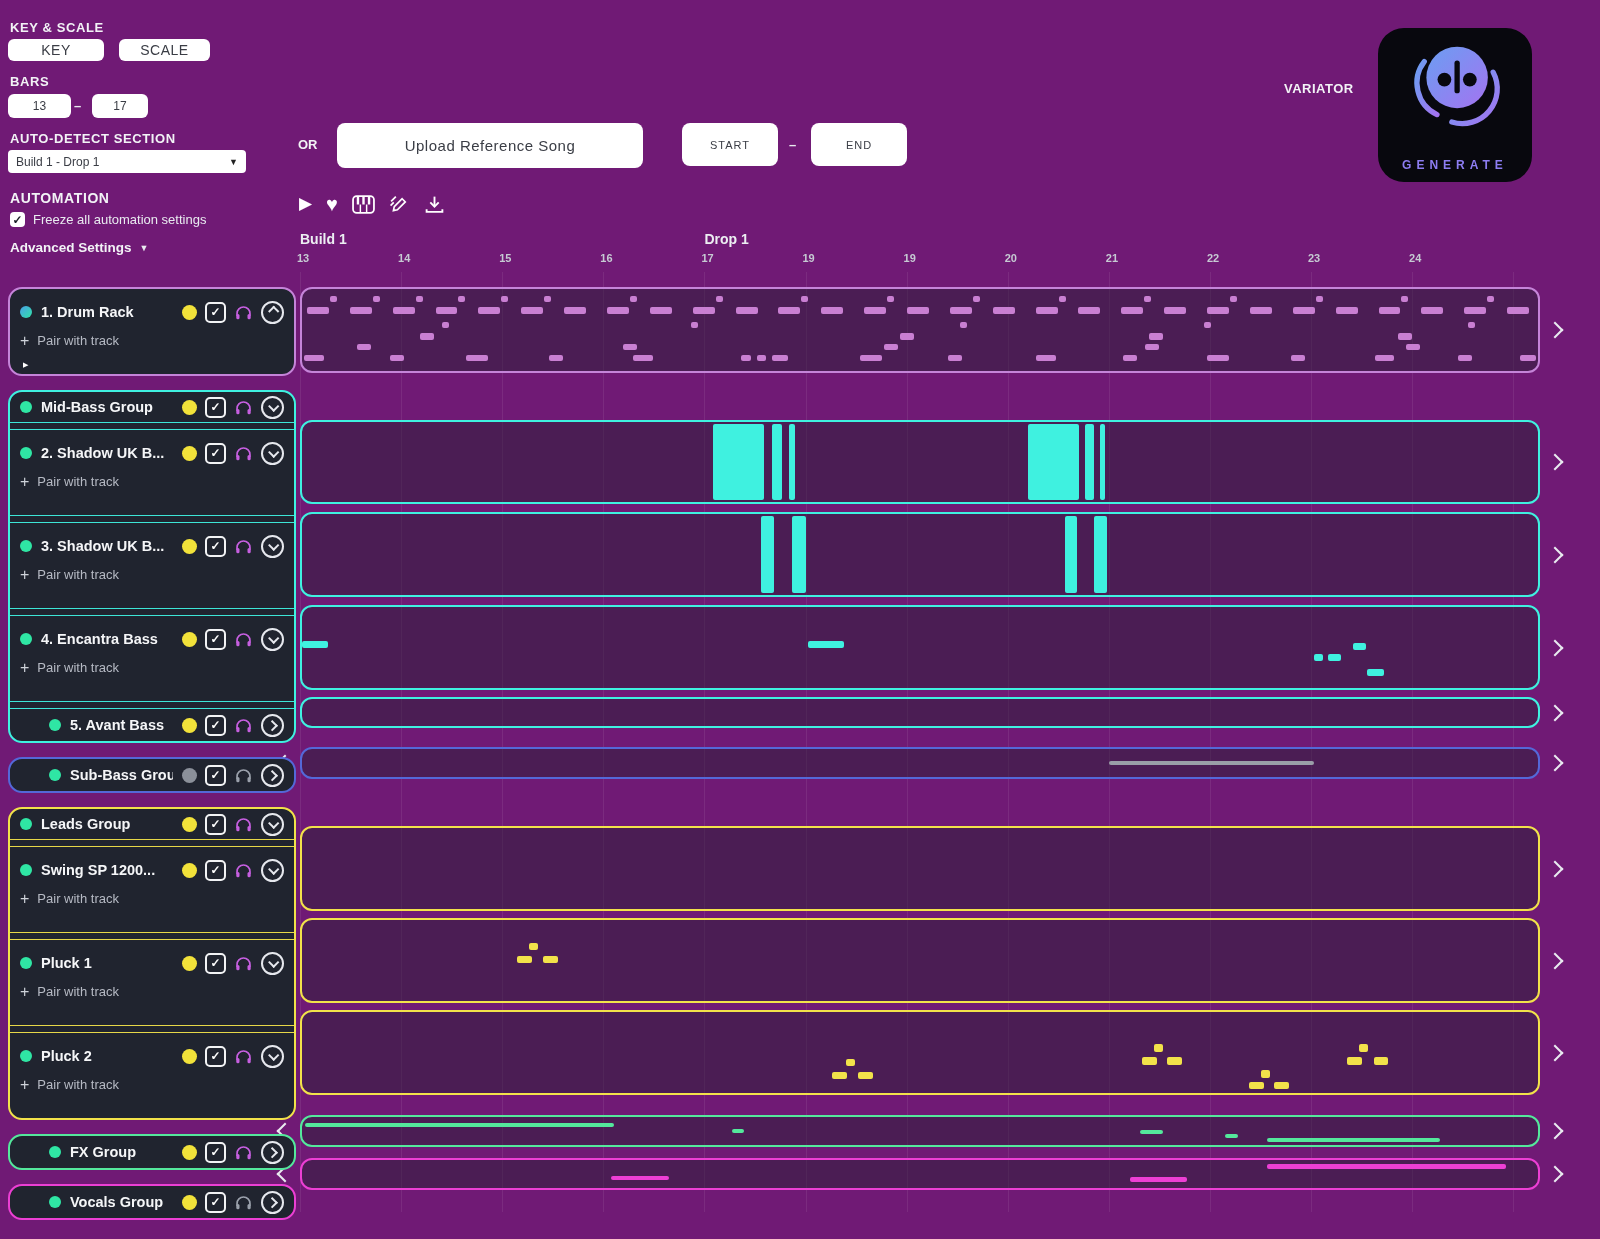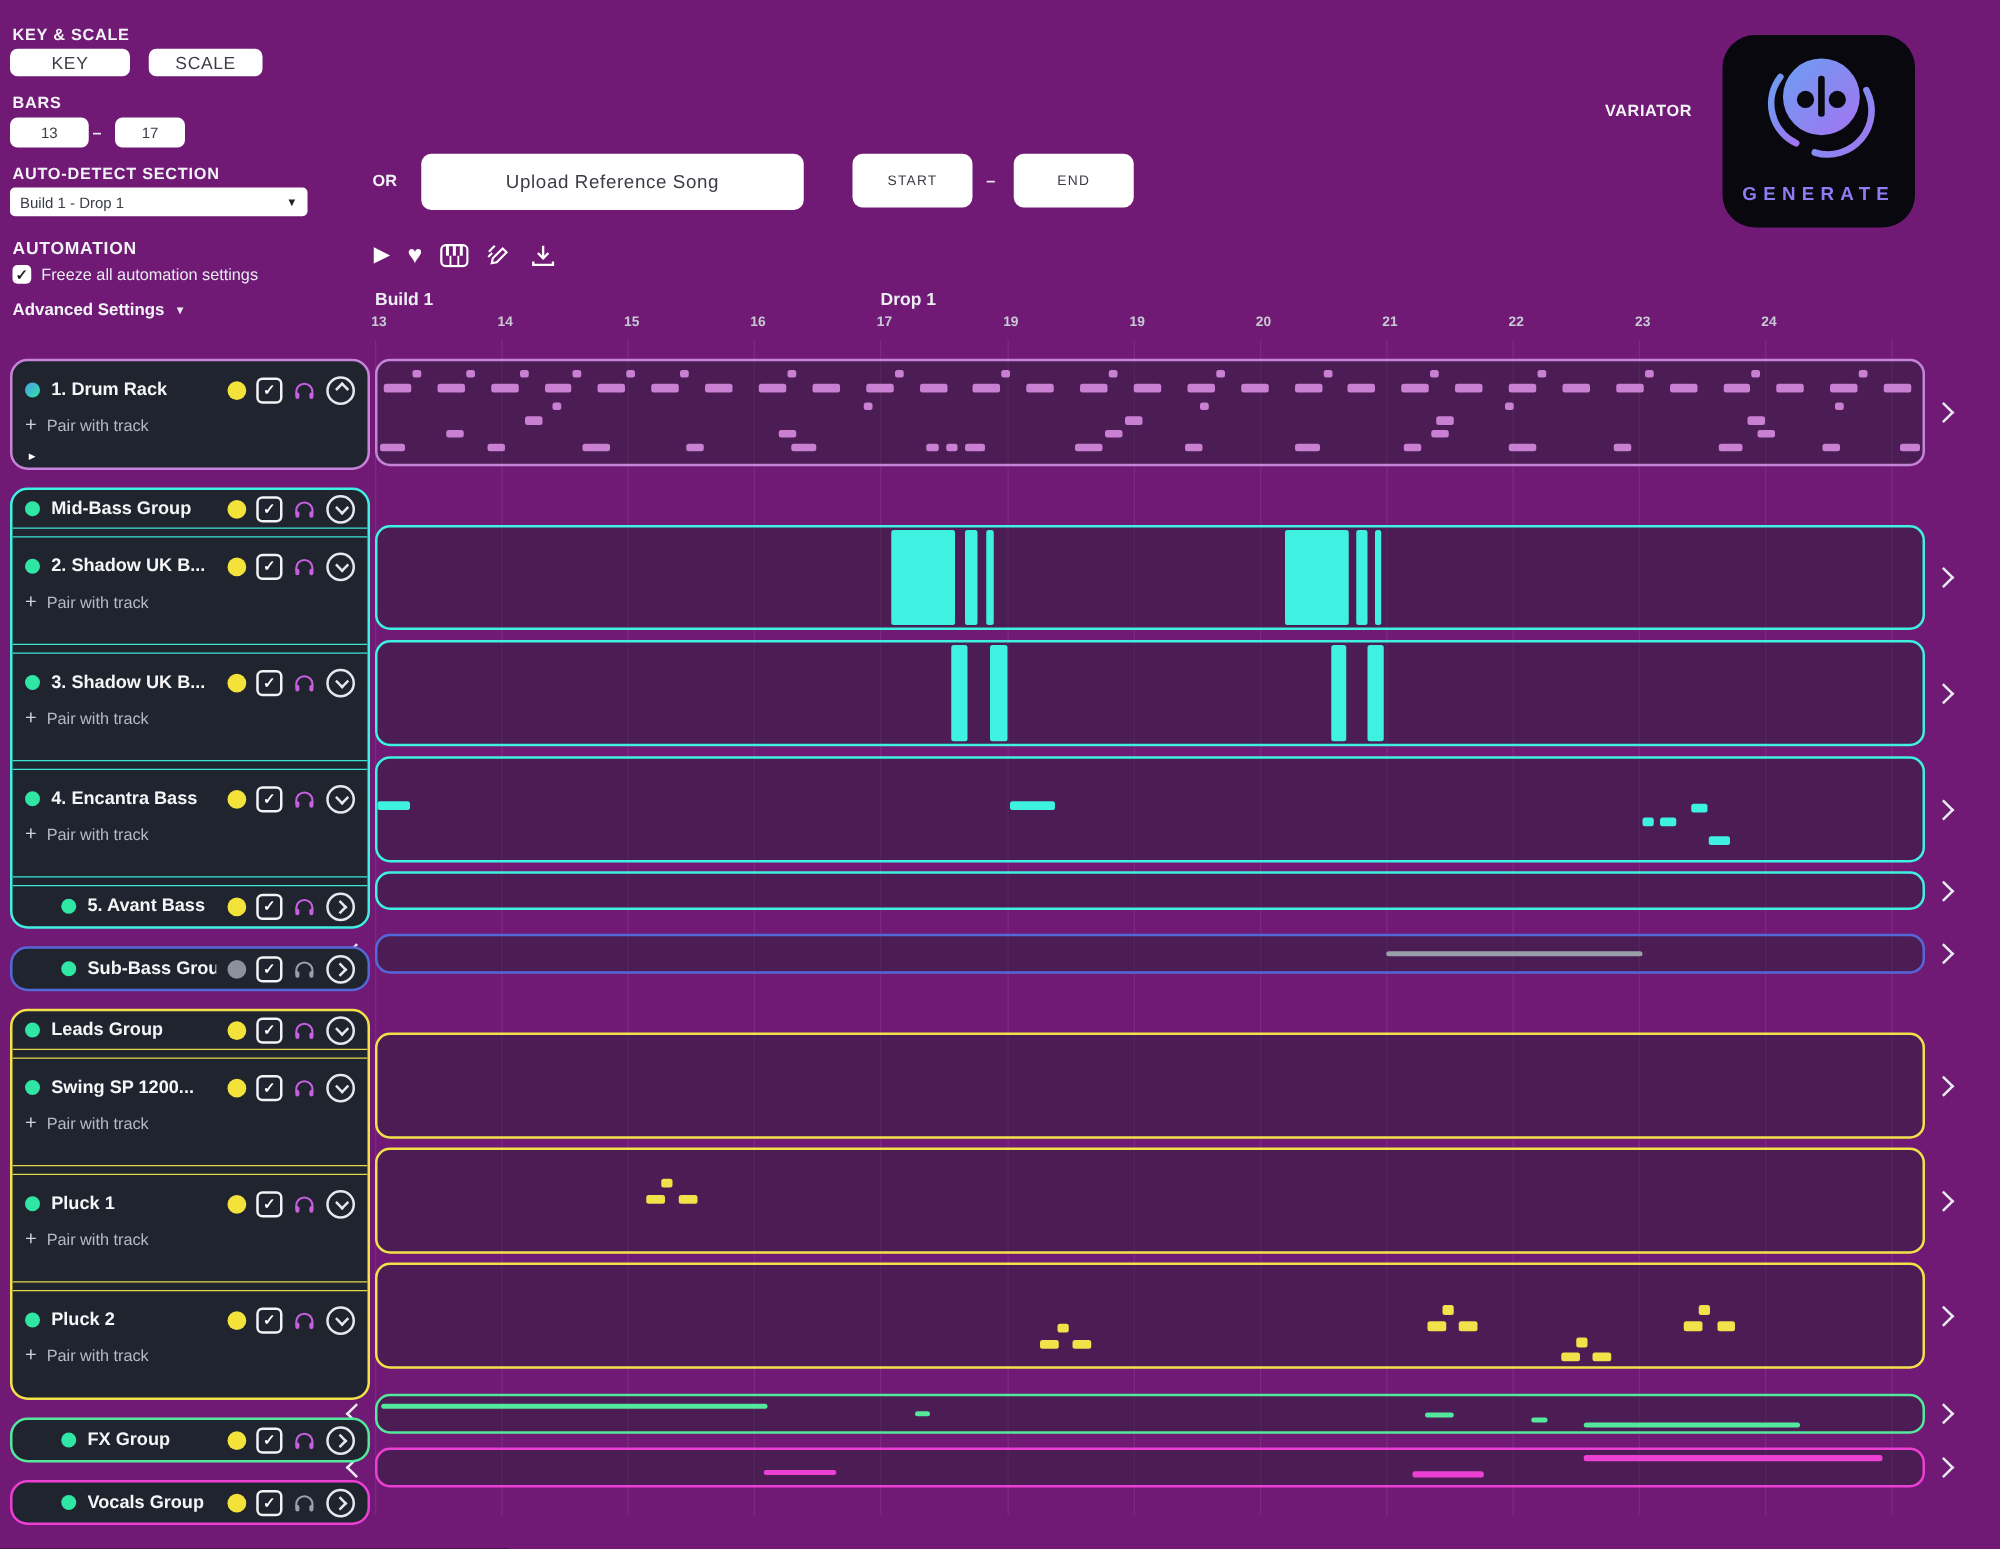--- a/index.html
+++ b/index.html
@@ -29,21 +29,21 @@
           border-radius:8px;font-family:inherit;font-size:15px;color:#3a3d45;padding:0 0 0 28px;box-sizing:border-box;}
   .refresh{position:absolute;left:1284px;top:81px;font-size:13px;font-weight:bold;letter-spacing:.5px;cursor:pointer;}
   .orlbl{position:absolute;left:298px;top:137px;font-size:13px;font-weight:bold;}
   .upload{left:337px;top:123px;width:306px;height:45px;font-size:15px;border-radius:8px;}
   .startb{left:682px;top:123px;width:96px;height:43px;font-size:11px;letter-spacing:1px;border-radius:8px;}
   .endb{left:811px;top:123px;width:96px;height:43px;font-size:11px;letter-spacing:1px;border-radius:8px;}
   .sedash{left:789px;top:137px;}
   .logo{position:absolute;left:1378px;top:28px;width:154px;height:154px;background:#08080e;border-radius:26px;
         display:flex;flex-direction:column;align-items:center;cursor:pointer;}
   .logo svg{margin-top:6px;}
-  .genlbl{font-size:15px;font-weight:bold;letter-spacing:5px;color:#8d7df2;margin-top:7px;}
+  .genlbl{font-size:12px;font-weight:bold;letter-spacing:5px;color:#8d7df2;margin-top:18px;}
   
   .toolbar{position:absolute;left:299px;top:192px;display:flex;gap:14px;align-items:center;height:24px;}
   .ticon{color:#fff;font-size:18px;line-height:22px;cursor:pointer;display:flex;align-items:center;}
   
   .sectlbl{position:absolute;top:231px;font-size:14px;font-weight:bold;color:#eceef2;}
   .barnum{position:absolute;top:252px;font-size:11px;font-weight:bold;color:#c6cad3;}
   .grid{position:absolute;left:300px;top:272px;width:1240px;height:940px;}
   .gline{position:absolute;top:0;bottom:0;width:1px;background:rgba(255,255,255,0.08);}
   
   .lane{position:absolute;left:300px;width:1240px;border:2px solid;border-radius:12px;

